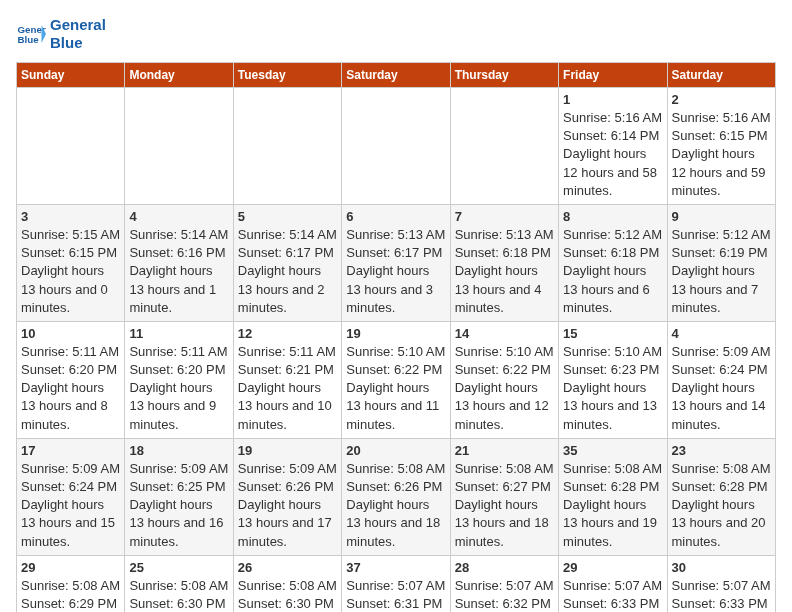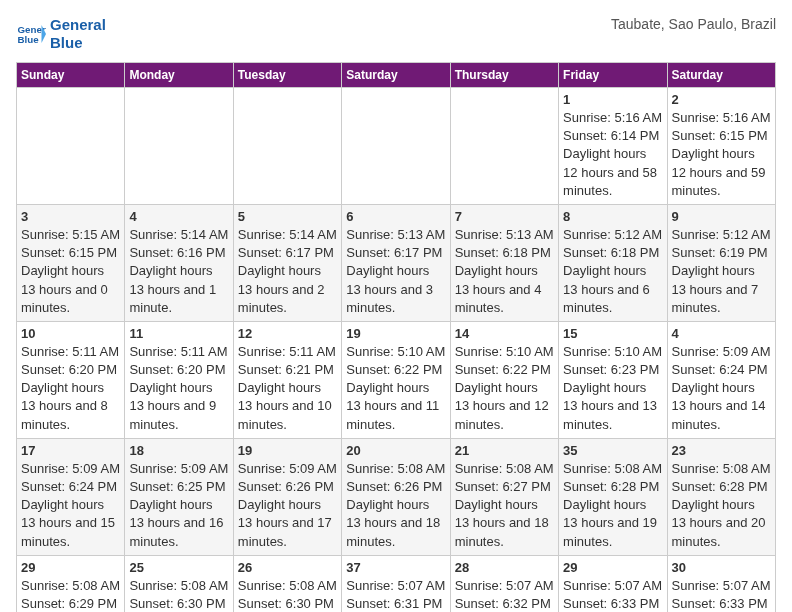--- a/index.html
+++ b/index.html
@@ -36,21 +36,21 @@
     .location {
       font-size: 14px;
       color: #555;
     }
     table {
       width: 100%;
       border-collapse: collapse;
       table-layout: fixed;
     }
     thead tr th {
-      background-color: #701a75;
+      background-color: #c2410c;
       color: #fff;
       font-size: 12px;
       font-weight: bold;
       padding: 5px 4px;
       text-align: left;
       border: 1px solid #ccc;
     }
     tbody tr td {
       border: 1px solid #ccc;
       vertical-align: top;
@@ -87,21 +87,20 @@
       <text x="2" y="18" font-size="13" font-weight="bold" fill="#1a5fa8">General</text>
       <text x="2" y="32" font-size="13" font-weight="bold" fill="#1a5fa8">Blue</text>
       <polygon points="34,8 40,20 34,32" fill="#4da6e8"></polygon>
     </svg>
     <div>
       <div style="font-size:15px;font-weight:bold;color:#1a5fa8;line-height:1.2;">General</div>
       <div style="font-size:15px;font-weight:bold;color:#1a5fa8;line-height:1.2;">Blue</div>
     </div>
   </div>
   <div class="title-block">
-    <div class="location">Taubate, Sao Paulo, Brazil</div>
   </div>
 </div>
 
 <table>
   <thead>
     <tr>
     <th>Sunday</th>
         <th>Monday</th>
         <th>Tuesday</th>
         <th>Saturday</th>

